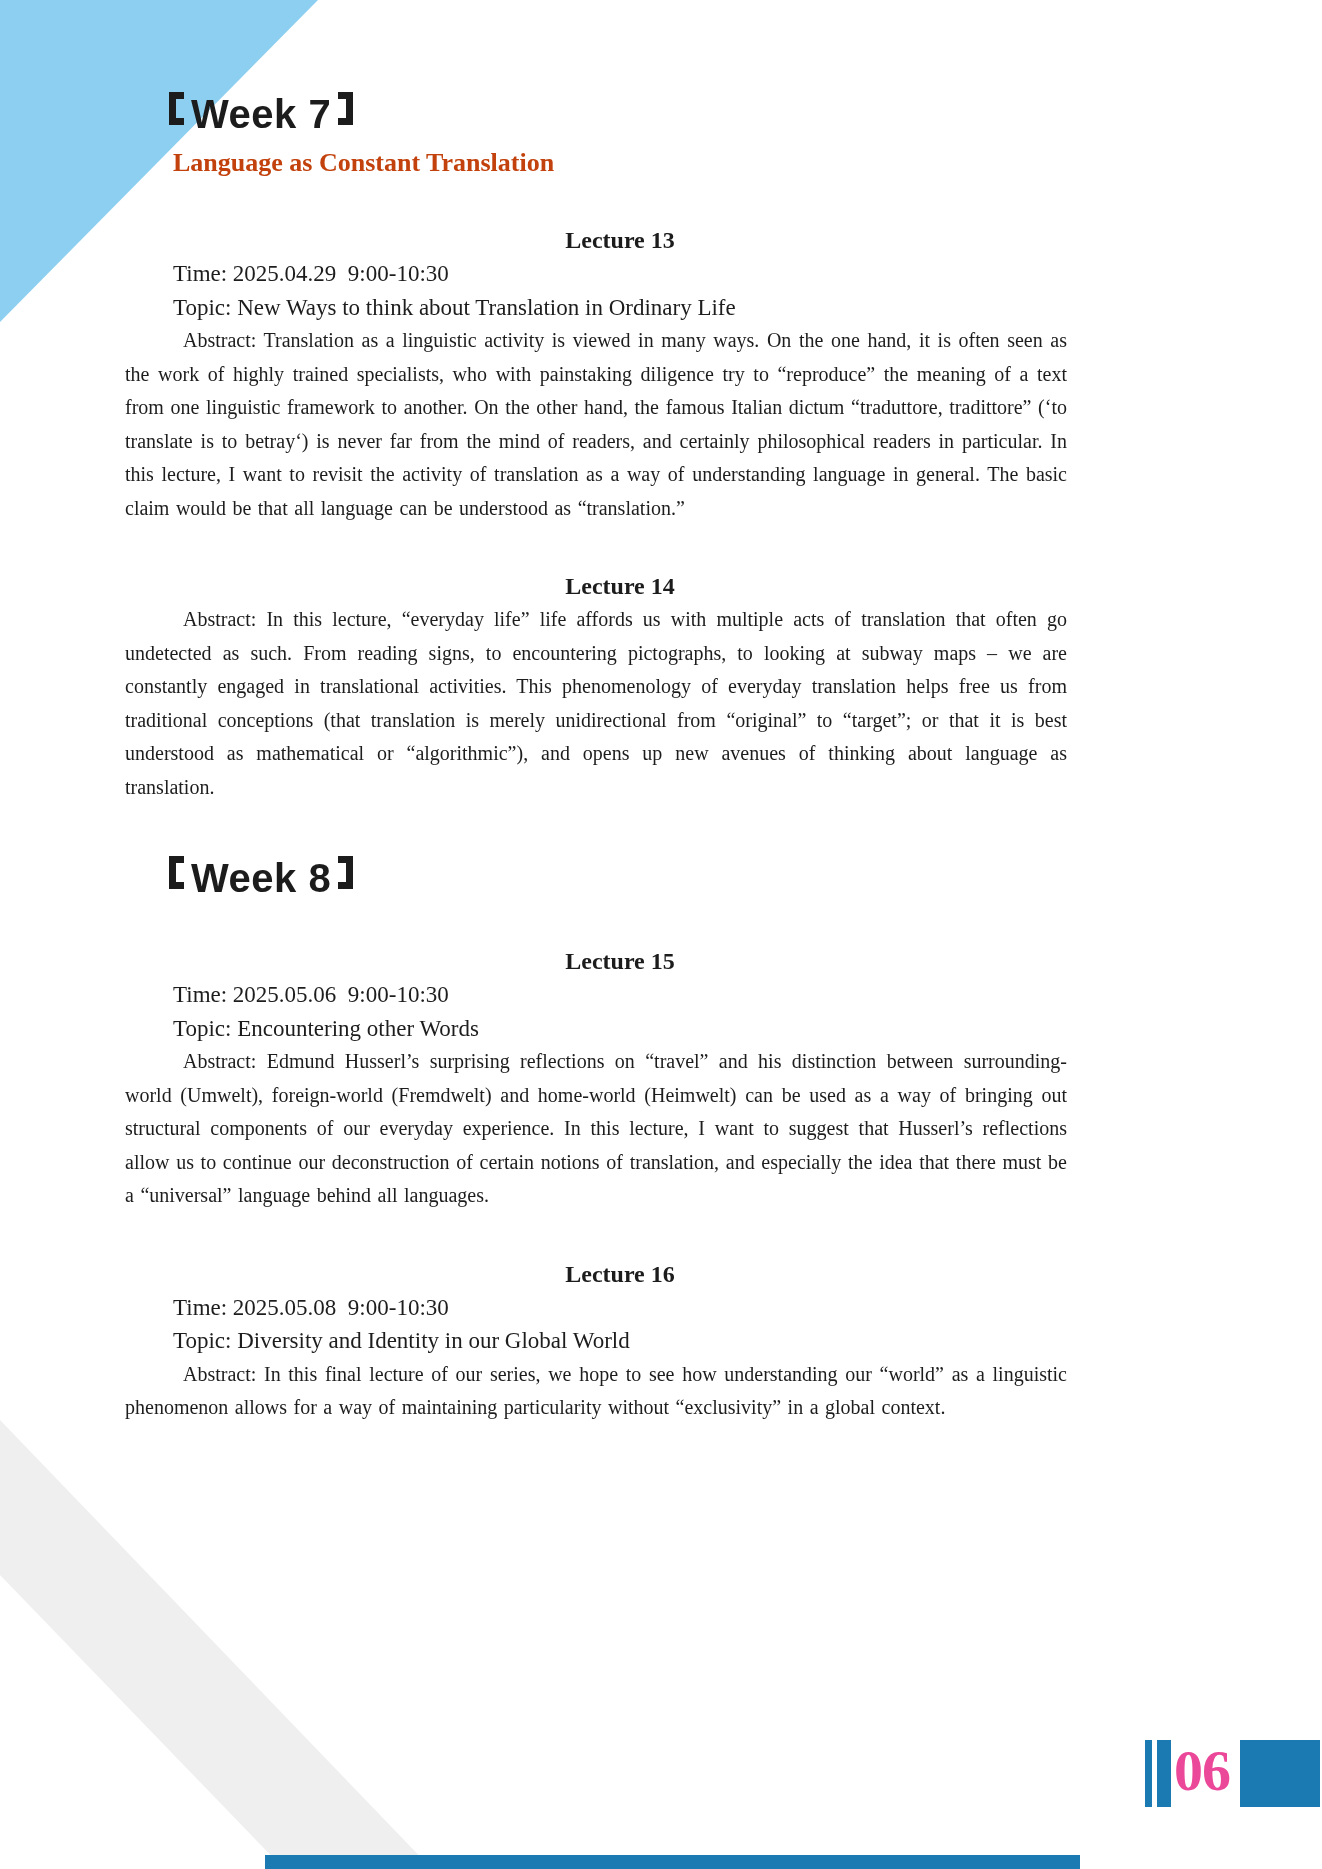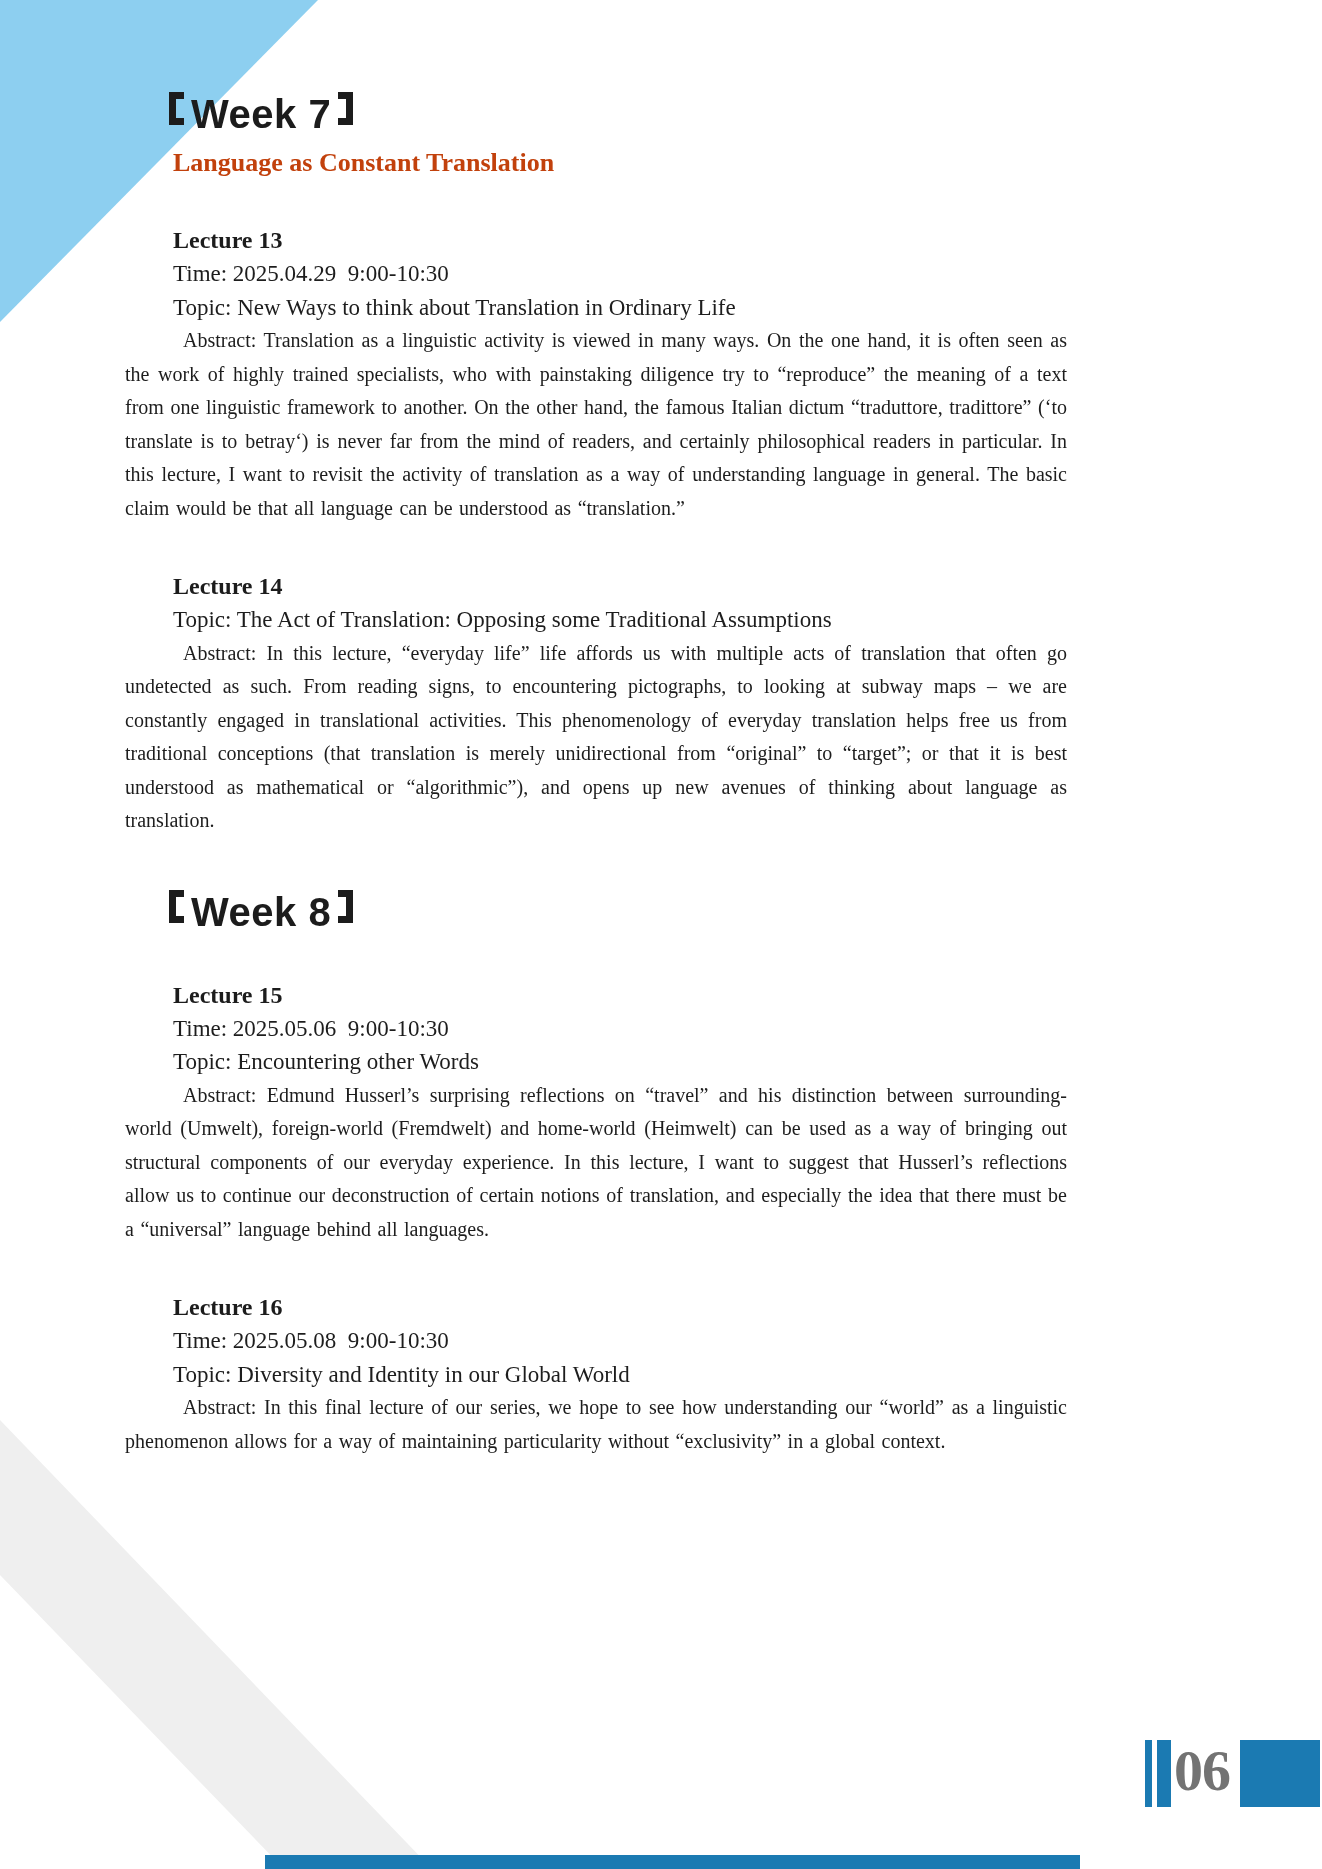--- a/index.html
+++ b/index.html
@@ -41,36 +41,36 @@
   .lb,.rb { display:inline-block; width:15px; height:33px; box-sizing:border-box; flex:0 0 auto; }
   .lb { border-left:7px solid #1c1c1c; border-top:7px solid #1c1c1c; border-bottom:7px solid #1c1c1c; margin-right:7px; }
   .rb { border-right:7px solid #1c1c1c; border-top:7px solid #1c1c1c; border-bottom:7px solid #1c1c1c; margin-left:7px; }
 
   .week-subtitle {
     margin:11px 0 0 48px;
     font-weight:bold; font-size:26px; line-height:32px;
     color:#c2410c;
   }
   .lecture { margin-top:44px; }
-  .lecture-title { margin:16px 0 0 48px; font-weight:bold; font-size:24px; line-height:34px; color:#1c1c1c; }
+  .lecture-title { margin:16px 0 0 48px; font-weight:bold; font-size:24px; line-height:34px; color:#1c1c1c;text-align:center; }
   .line { margin:0 0 0 48px; font-size:23px; line-height:33.5px; white-space:pre-wrap; }
   .abstract {
     margin:0; font-size:20px; line-height:33.5px;
     text-align:justify; text-indent:58px; word-spacing:1.5px;
   }
   .week + .week { margin-top:52px; }
 
   
   .bottom-bar { position:absolute; left:265px; top:1855px; width:815px; height:14px; background:#1b7ab2; }
   .pn-bar-thin  { position:absolute; left:1145px; top:1740px; width:7px;  height:67px; background:#1b7ab2; }
   .pn-bar-thick { position:absolute; left:1157px; top:1740px; width:14px; height:67px; background:#1b7ab2; }
   .pn {
     position:absolute; left:1174px; top:1740px; height:67px;
     font-weight:bold; font-size:58px; line-height:62px;
-    color:#737373; letter-spacing:-1px;
+    color:#ec4899; letter-spacing:-1px;
   }
   .pn-square { position:absolute; left:1240px; top:1740px; width:80px; height:67px; background:#1b7ab2; }
 </style>
 </head>
 <body>
 
 <div class="page">
 
   <div class="tri"></div>
   <div class="band"></div>
@@ -87,21 +87,20 @@
 
       <article class="lecture">
         <h3 class="lecture-title">Lecture 13</h3>
         <p class="line">Time: 2025.04.29  9:00-10:30</p>
         <p class="line">Topic: New Ways to think about Translation in Ordinary Life</p>
         <p class="abstract">Abstract: Translation as a linguistic activity is viewed in many ways. On the one hand, it is often seen as the work of highly trained specialists, who with painstaking diligence try to “reproduce” the meaning of a text from one linguistic framework to another. On the other hand, the famous Italian dictum “traduttore, tradittore” (‘to translate is to betray‘) is never far from the mind of readers, and certainly philosophical readers in particular. In this lecture, I want to revisit the activity of translation as a way of understanding language in general. The basic claim would be that all language can be understood as “translation.”</p>
       </article>
 
       <article class="lecture">
         <h3 class="lecture-title">Lecture 14</h3>
-        <p class="line">Topic: The Act of Translation: Opposing some Traditional Assumptions</p>
         <p class="abstract">Abstract: In this lecture, “everyday life” life affords us with multiple acts of translation that often go undetected as such. From reading signs, to encountering pictographs, to looking at subway maps – we are constantly engaged in translational activities. This phenomenology of everyday translation helps free us from traditional conceptions (that translation is merely unidirectional from “original” to “target”; or that it is best understood as mathematical or “algorithmic”), and opens up new avenues of thinking about language as translation.</p>
       </article>
     </section>
 
     <section class="week">
       <h1 class="week-heading">
         <span class="lb"></span>
         <span>Week 8</span>
         <span class="rb"></span>
       </h1>

